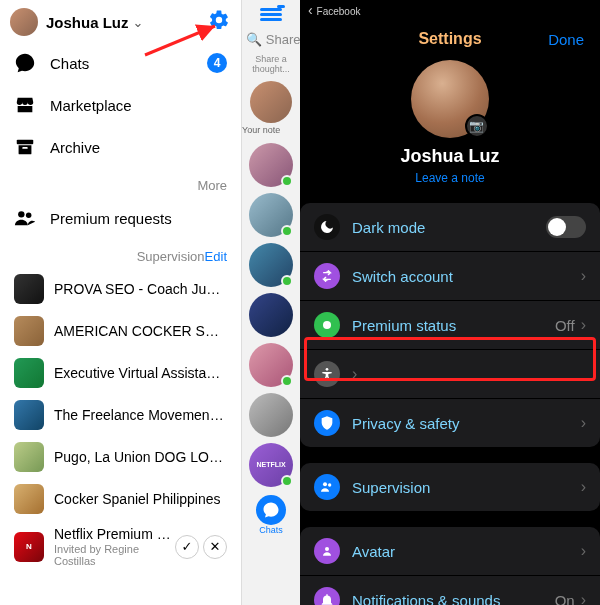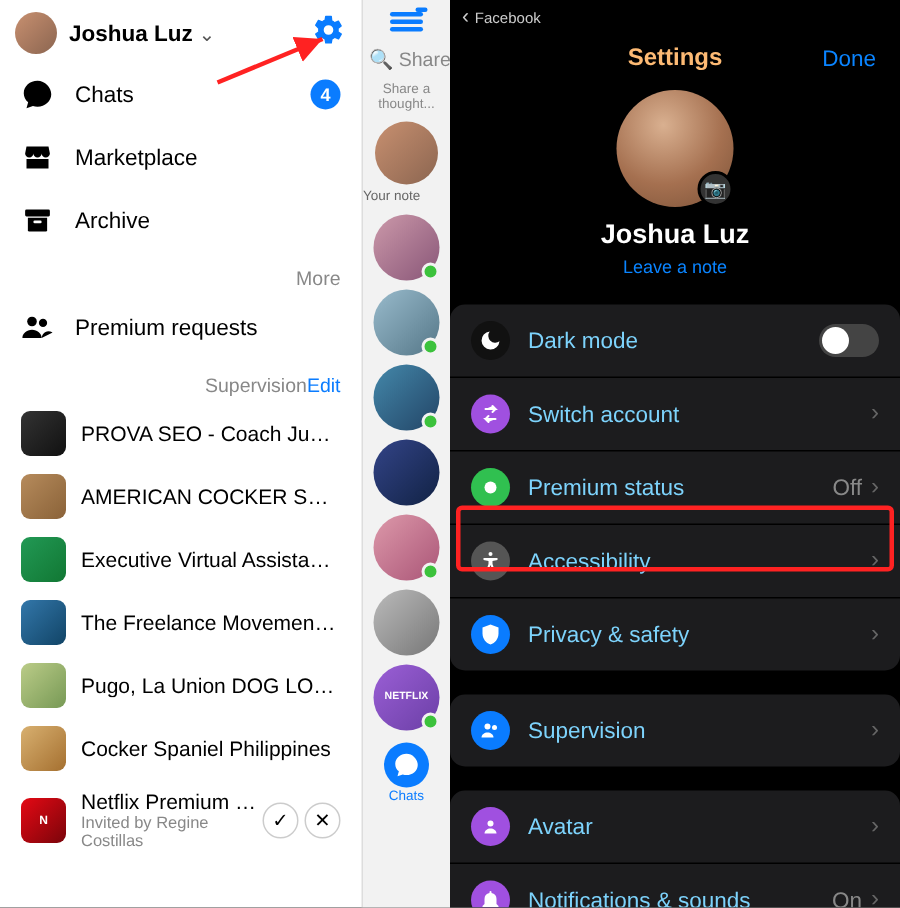--- a/index.html
+++ b/index.html
@@ -301,21 +301,20 @@
         <div class="rp-val">Off</div>
         <div class="rp-chev">›</div>
       </div>
       <div class="rp-row">
         <div class="rp-ico" style="background:#555;">
           <svg viewBox="0 0 24 24" width="16" height="16">
               <circle cx="12" cy="5" r="2" fill="#fff"></circle>
               <path fill="#fff" d="M5 9h14v2l-5 1v3l2 6h-2l-2-5-2 5H8l2-6v-3L5 11Z"></path>
             </svg>
         </div>
-        <div class="rp-label">Accessibility</div>
         <div class="rp-chev">›</div>
       </div>
       <div class="rp-row">
         <div class="rp-ico" style="background:#0a7cff;">
           <svg viewBox="0 0 24 24" width="16" height="16">
               <path fill="#fff" d="M12 2 4 5v6c0 5 3.4 9.7 8 11 4.6-1.3 8-6 8-11V5Z"></path>
             </svg>
         </div>
         <div class="rp-label">Privacy &amp; safety</div>
         <div class="rp-chev">›</div>

